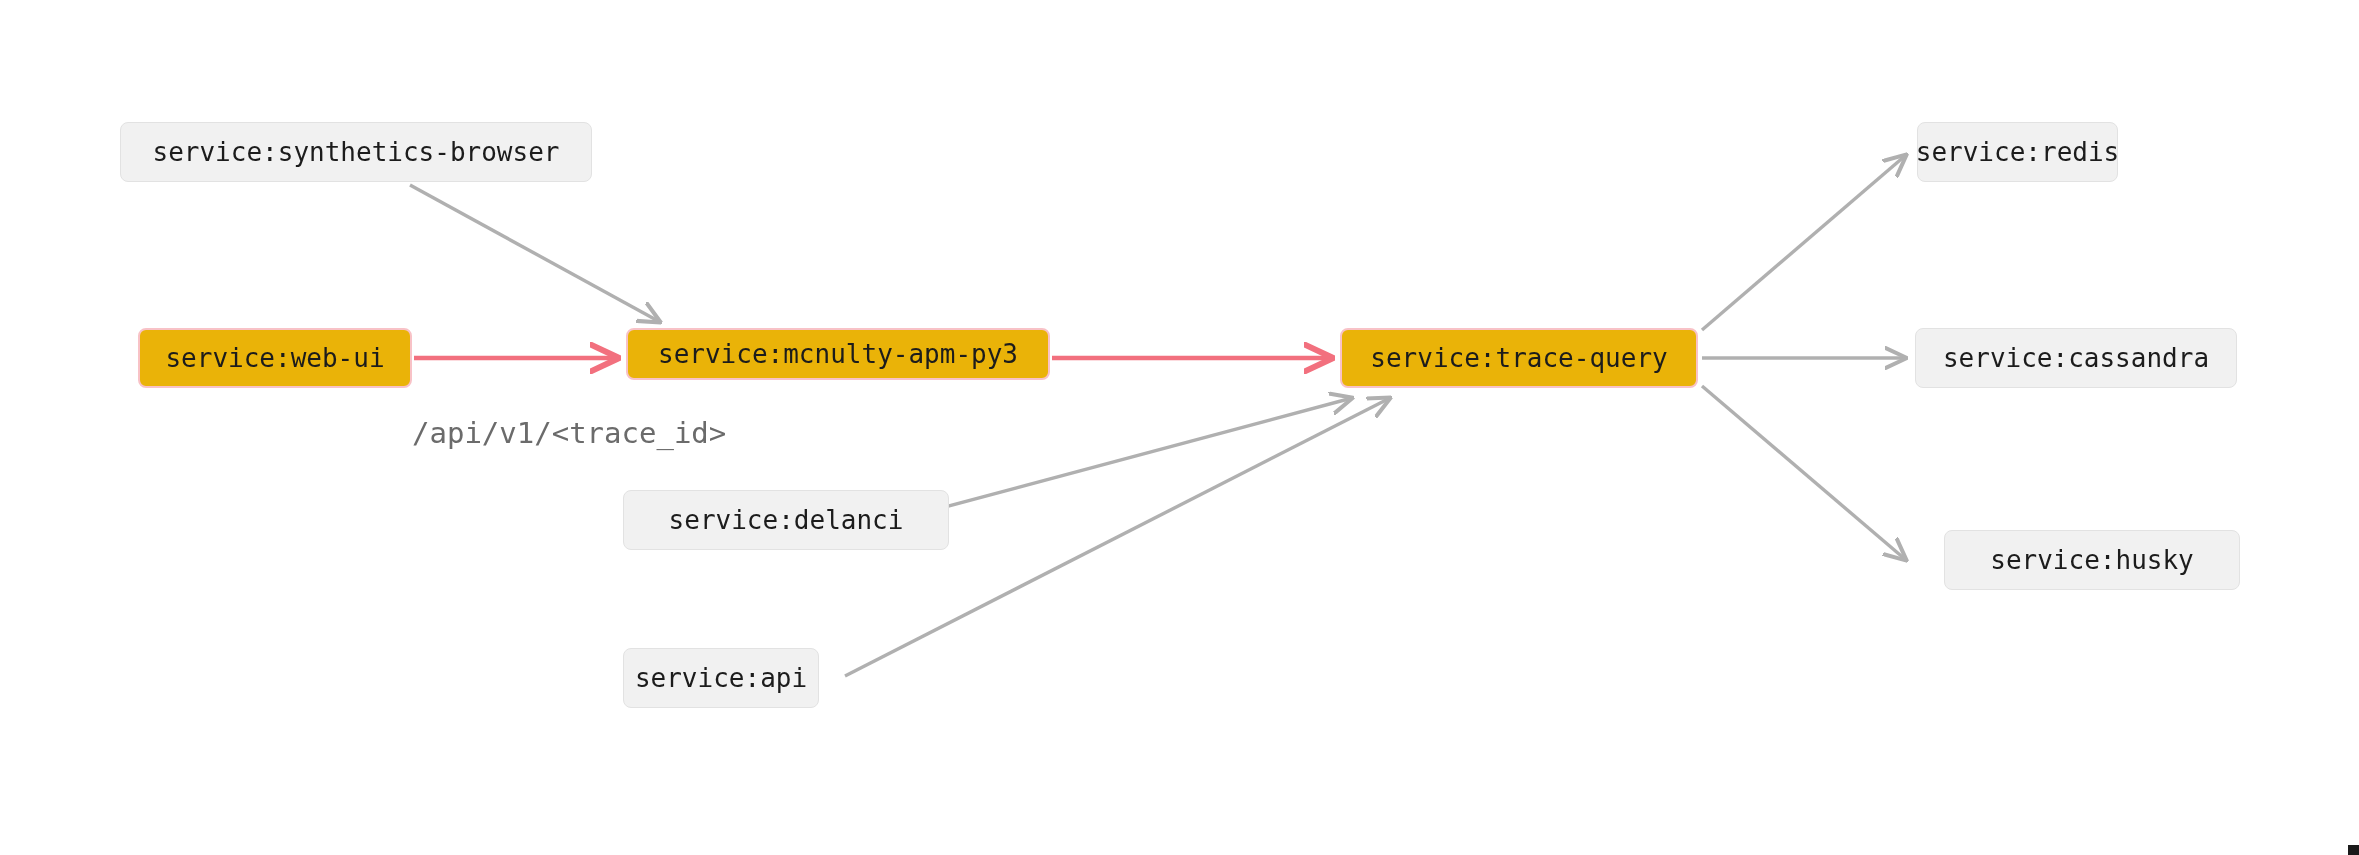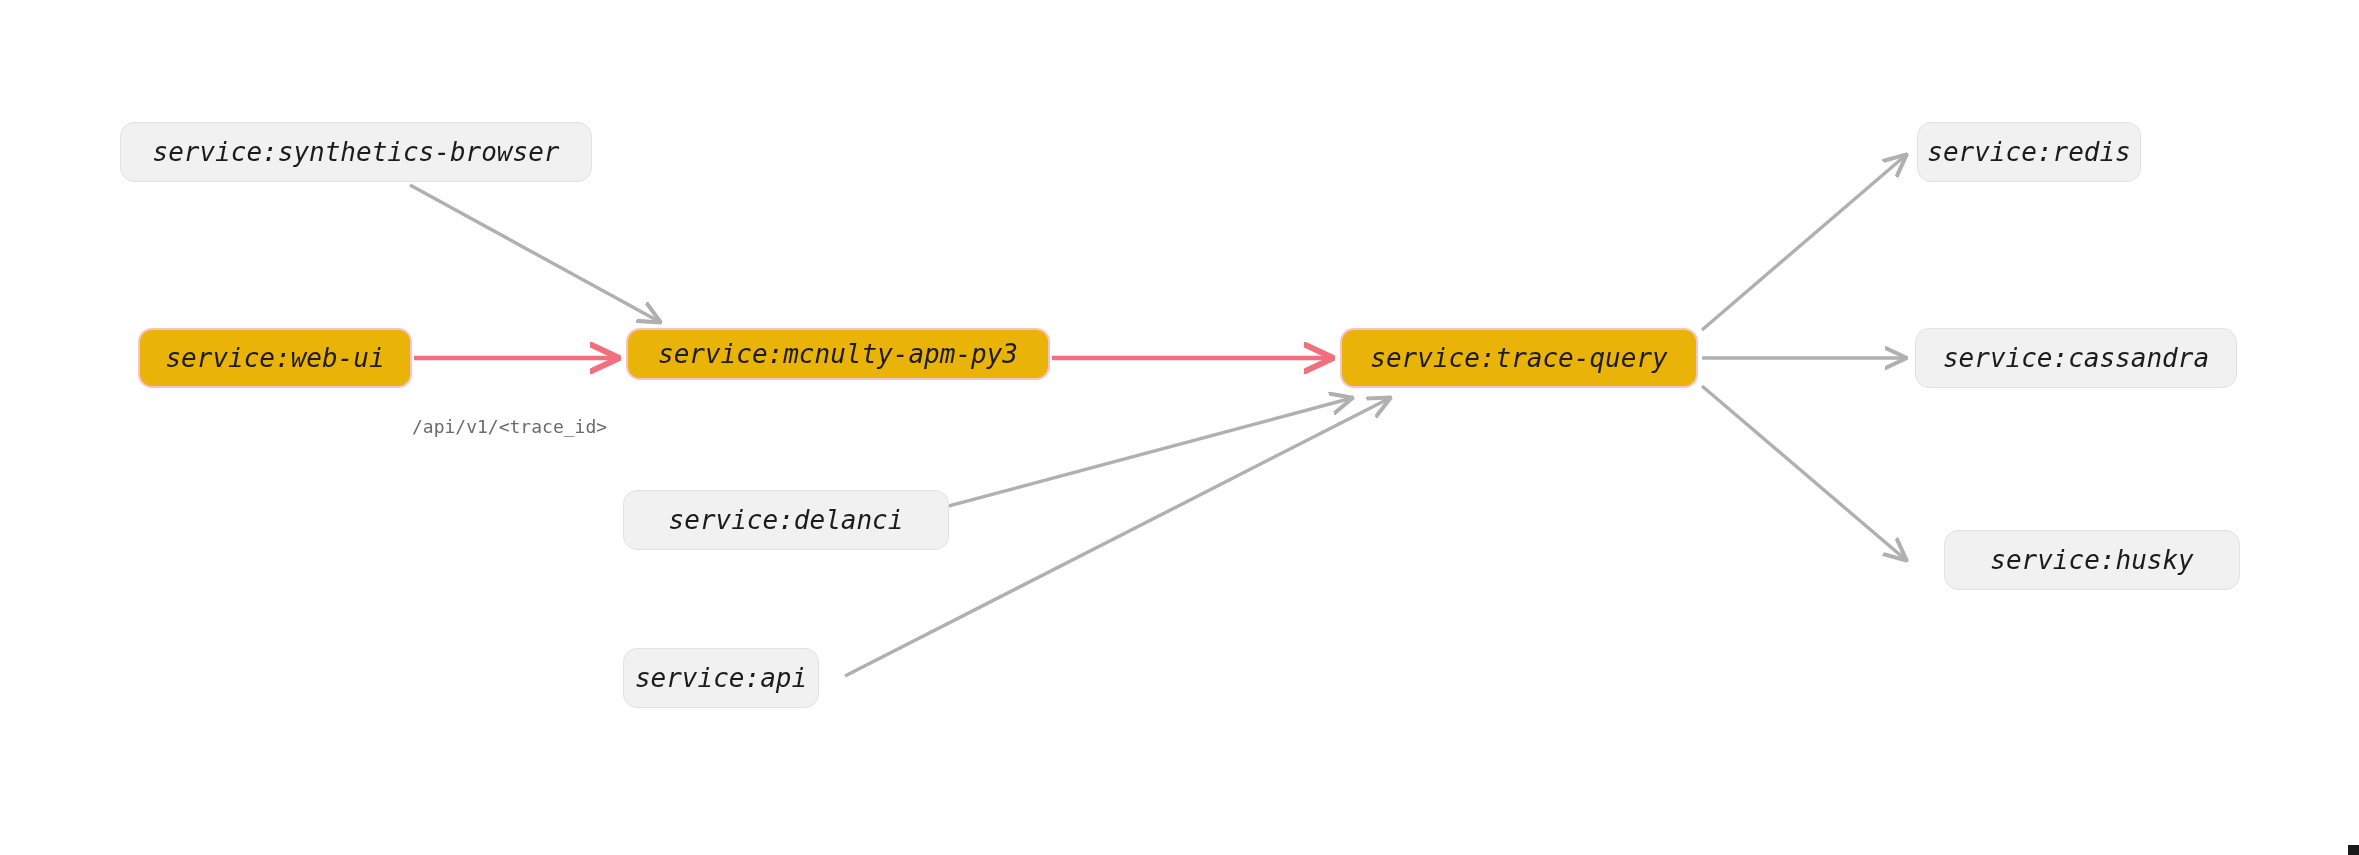--- a/index.html
+++ b/index.html
@@ -25,42 +25,41 @@
     width: 2359px;
     height: 855px;
     pointer-events: none;
   }
   .node {
     position: absolute;
     box-sizing: border-box;
     display: flex;
     align-items: center;
     justify-content: center;
-    border-radius: 14px;
+    border-radius: 8px;
     font-family: "DejaVu Sans Mono", "Liberation Mono", monospace;
     font-size: 26px;
     letter-spacing: 0px;
     white-space: nowrap;
     z-index: 5;
-    font-style: italic;
   }
   .node-default {
     background: #f1f1f1;
     border: 1.5px solid #e2e2e2;
     color: #1c1c1c;
   }
   .node-highlight {
     background: #eab308;
     border: 2.5px solid #f8c2c7;
     color: #1c1c1c;
   }
   .edge-label {
     position: absolute;
     font-family: "DejaVu Sans Mono", "Liberation Mono", monospace;
-    font-size: 18px;
+    font-size: 29px;
     color: #6b6b6b;
     white-space: nowrap;
     z-index: 4;
   }
   .corner-mark {
     position: absolute;
     background: #1a1a1a;
   }
 </style>
 </head>
@@ -89,21 +88,21 @@
       </g>
   </svg>
 
   <div id="nodes-group">
       <div class="node node-default" style="left: 120px; top: 122px; width: 472px; height: 60px;">service:synthetics-browser</div>
       <div class="node node-highlight" style="left: 138px; top: 328px; width: 274px; height: 60px;">service:web-ui</div>
       <div class="node node-highlight" style="left: 626px; top: 328px; width: 424px; height: 52px;">service:mcnulty-apm-py3</div>
       <div class="node node-default" style="left: 623px; top: 490px; width: 326px; height: 60px;">service:delanci</div>
       <div class="node node-default" style="left: 623px; top: 648px; width: 196px; height: 60px;">service:api</div>
       <div class="node node-highlight" style="left: 1340px; top: 328px; width: 358px; height: 60px;">service:trace-query</div>
-      <div class="node node-default" style="left: 1917px; top: 122px; width: 224px; height: 60px;">service:redis</div>
+      <div class="node node-default" style="left: 1917px; top: 122px; width: 201px; height: 60px;">service:redis</div>
       <div class="node node-default" style="left: 1915px; top: 328px; width: 322px; height: 60px; text-align: right;">service:cassandra</div>
       <div class="node node-default" style="left: 1944px; top: 530px; width: 296px; height: 60px;">service:husky</div>
     </div>
   <div id="labels-group">
       <div class="edge-label" style="left: 412px; top: 416px;">/api/v1/&lt;trace_id&gt;</div>
     </div>
 
   <div class="corner-mark" id="corner-mark" style="left: 2348px; top: 845px; width: 11px; height: 10px;"></div>
 
 </div>

